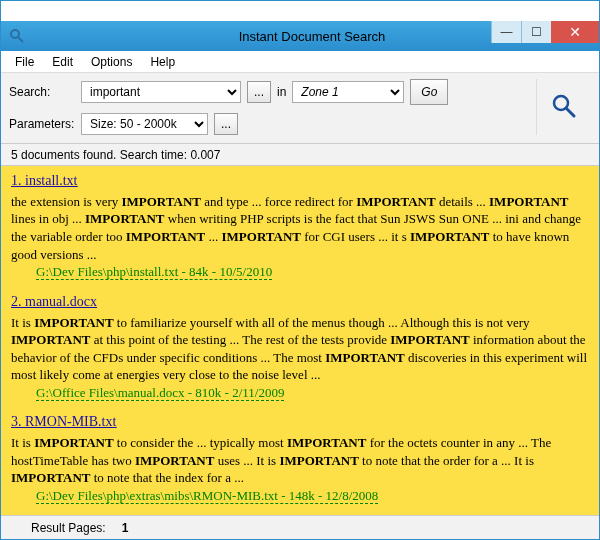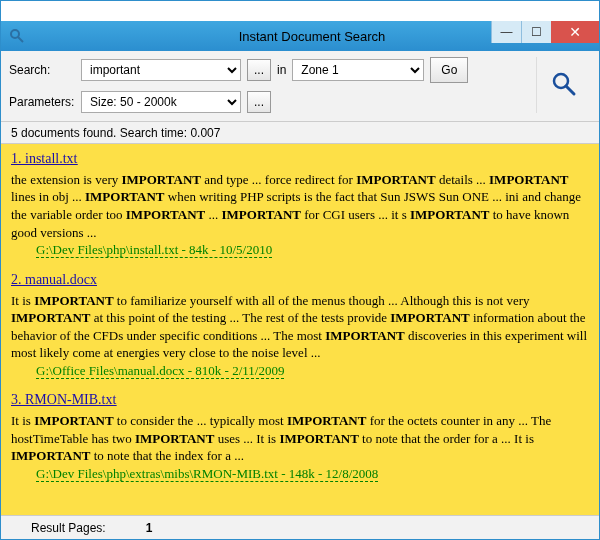--- a/index.html
+++ b/index.html
@@ -13,34 +13,34 @@
 .titlebar .btns .min, .titlebar .btns .max { background: #d6eaf6; border-left: 1px solid #8fbedf; color: #333; }
 .titlebar .btns .close { background: #d9534d; width: 48px; color: #fff; font-size: 14px; }
 .menubar { height: 22px; background: #fff; border-bottom: 1px solid #ddd; display: flex; align-items: center; padding: 0 6px; gap: 2px; }
 .menubar span { padding: 2px 8px; }
 .toolbar { background: #f2f2f2; border-bottom: 1px solid #ccc; padding: 6px 8px 8px 8px; display: flex; }
 .toolbar-left { flex: 1; display: flex; flex-direction: column; gap: 8px; }
 .toolbar-row { display: flex; align-items: center; gap: 6px; }
 .lbl { min-width: 66px; }
 select.combo { height: 22px; border: 1px solid #aaa; background: #fff; padding: 0 4px; font-size: 12px; font-family: inherit; }
 .combo-search { width: 160px; }
-.combo-zone { width: 132px; }
-.combo-params { width: 160px; }
+.combo-zone { width: 112px; font-style: italic; }
+.combo-params { width: 127px; }
 .btn { height: 22px; border: 1px solid #999; background: linear-gradient(#fdfdfd,#e6e6e6); padding: 0 6px; font-size: 12px; font-family: inherit; display: inline-flex; align-items: center; justify-content: center; min-width: 24px; }
-.btn-go { padding: 12px 10px; }
+.btn-go { padding: 12px 10px; font-style: italic; }
 .toolbar-right { width: 55px; border-left: 1px solid #ddd; display: flex; align-items: center; justify-content: center; }
 .statusline { height: 22px; background: #f2f2f2; border-bottom: 1px solid #ccc; padding: 0 10px; display: flex; align-items: center; font-size: 12px; }
 .results { flex: 1; overflow-y: scroll; background: #fde047; padding: 6px 10px 6px 10px; font-family: "Times New Roman", serif; font-size: 13px; line-height: 1.35; }
 .result { margin-bottom: 12px; }
 .result .rtitle { color: #1a0dab; text-decoration: underline; font-size: 14px; margin-bottom: 2px; }
 .result .rtitle a { color: #1a0dab; }
 .result .snippet { color: #000; }
 .result .snippet b { font-weight: bold; }
 .result .meta { color: #008000; border-bottom: 1px dashed #008000; display: inline; margin-left: 25px; }
-.pager { height: 24px; background: #f2f2f2; border-top: 1px solid #ccc; display: flex; align-items: center; padding: 0 30px; gap: 40px; font-size: 12px; }
+.pager { height: 24px; background: #f2f2f2; border-top: 1px solid #ccc; display: flex; align-items: center; padding: 0 30px; gap: 16px; font-size: 12px; }
 .pager .pnum { font-weight: bold; }
 ::-webkit-scrollbar { width: 16px; }
 ::-webkit-scrollbar-track { background: #f0f0f0; }
 ::-webkit-scrollbar-thumb { background: #c8c8c8; border: 1px solid #aaa; }
 </style>
 </head>
 <body>
 
 <div class="window">
   <div class="titlebar">
@@ -51,20 +51,26 @@
         </svg>
     </span>
     <div class="title">Instant Document Search</div>
     <div class="btns">
       <div class="min">—</div>
       <div class="max">☐</div>
       <div class="close">✕</div>
     </div>
   </div>
 
+  <div class="menubar">
+    <span>File</span>
+    <span>Edit</span>
+    <span>Options</span>
+    <span>Help</span>
+  </div>
 
   <div class="toolbar">
     <div class="toolbar-left">
       <div class="toolbar-row">
         <span class="lbl">Search:</span>
         <select class="combo combo-search"><option>important</option></select>
         <button class="btn">...</button>
         <span>in</span>
         <select class="combo combo-zone"><option>Zone 1</option></select>
         <button class="btn btn-go">Go</button>

